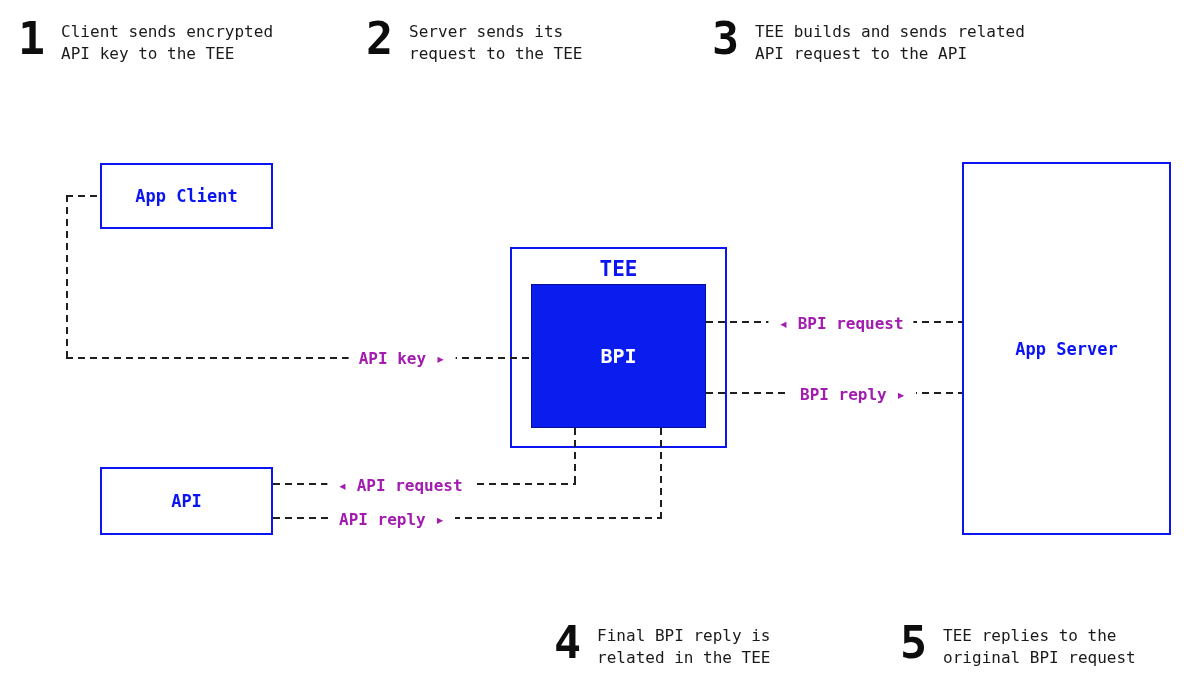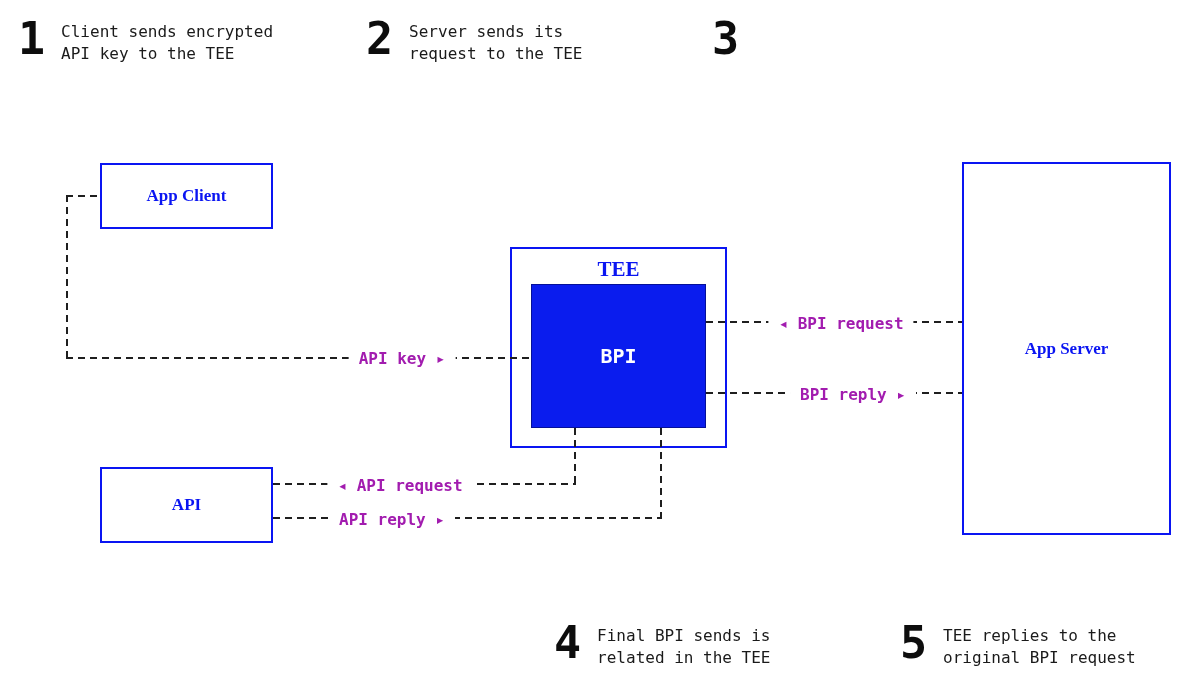--- a/index.html
+++ b/index.html
@@ -27,24 +27,24 @@
   }
   .step1{left:18px;top:16px;}
   .step2{left:366px;top:16px;}
   .step3{left:712px;top:16px;}
   .step4{left:554px;top:620px;}
   .step5{left:900px;top:620px;}
   
   .box{
     position:absolute;border:2px solid var(--blue);background:var(--background);
     display:flex;align-items:center;justify-content:center;
-    font-weight:700;font-size:17px;color:var(--blue);z-index:1;box-sizing:border-box;font-family:Liberation Serif, serif;
+    font-weight:700;font-size:17px;color:var(--blue);z-index:1;box-sizing:border-box;
   }
   .box-app-client{left:100px;top:163px;width:173px;height:66px;}
-  .box-api{left:100px;top:467px;width:173px;height:76px;}
+  .box-api{left:100px;top:467px;width:173px;height:68px;}
   .box-app-server{left:962px;top:162px;width:209px;height:373px;}
   .box-tee{left:510px;top:247px;width:217px;height:201px;
     justify-content:center;align-items:flex-start;}
   .tee-label{margin-top:8px;font-weight:700;font-size:21px;color:var(--blue);}
   .box-bpi{
     position:absolute;left:531px;top:284px;width:175px;height:144px;
     background:var(--bpi-fill);border:1px solid #051099;box-sizing:border-box;
     display:flex;align-items:center;justify-content:center;
     font-weight:700;font-size:20px;color:#ffffff;z-index:2;
   }
@@ -89,24 +89,25 @@
   <div class="step step1">
     <span class="num">1</span>
     <span class="cap"><span>Client sends encrypted</span><br><span>API key to the TEE</span></span>
   </div>
   <div class="step step2">
     <span class="num">2</span>
     <span class="cap"><span>Server sends its</span><br><span>request to the TEE</span></span>
   </div>
   <div class="step step3">
     <span class="num">3</span>
+    <span class="cap"><span>TEE builds and sends related</span><br><span>API request to the API</span></span>
   </div>
   <div class="step step4">
     <span class="num">4</span>
-    <span class="cap"><span>Final BPI sends is</span><br><span>related in the TEE</span></span>
+    <span class="cap"><span>Final BPI reply is</span><br><span>related in the TEE</span></span>
   </div>
   <div class="step step5">
     <span class="num">5</span>
     <span class="cap"><span>TEE replies to the</span><br><span>original BPI request</span></span>
   </div>
 
   <div class="box box-app-client">
     <span>App Client</span>
   </div>
 

